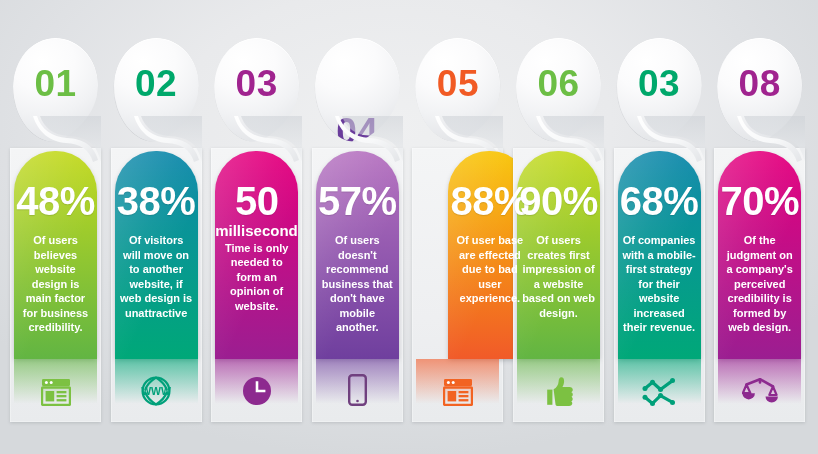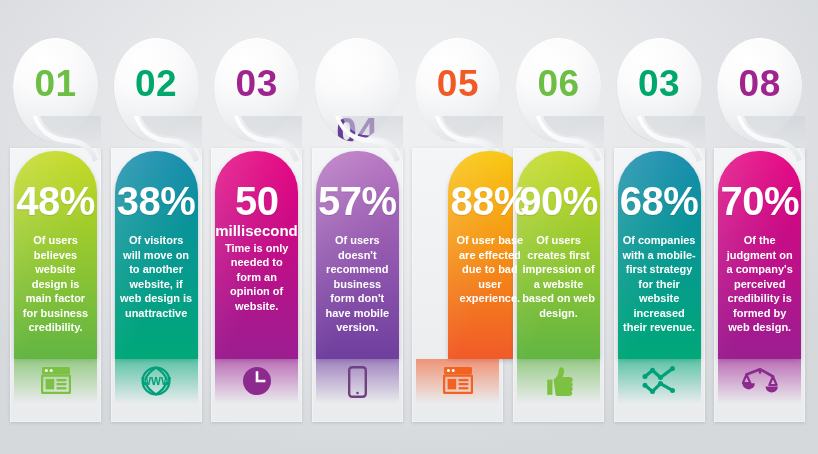--- a/index.html
+++ b/index.html
@@ -65,21 +65,21 @@
   }
   .card.has-unit .desc{margin-top:1px;}
   
   .iconbox{
     position:absolute;left:4px;top:351px;width:83px;height:52px;
     overflow:hidden;
   }
   .iconfade{position:absolute;inset:0;}
   .iconwrap{
     position:absolute;left:0;right:0;top:7px;display:flex;
-    align-items:flex-start;justify-content:center;height:40px;
+    align-items:flex-end;justify-content:center;height:40px;
   }
   .iconwrap svg{display:block;}
 </style>
 </head>
 <body>
 
 <div id="stage">
     <div class="card" style="left: 10px;">
       <div class="panel"></div>
       <div class="bubble">
@@ -206,21 +206,21 @@
             <linearGradient id="rs" x1="0" y1="0" x2="0" y2="1">
               <stop offset="0%" stop-color="#cdd1d6"></stop>
               <stop offset="100%" stop-color="#eceef0"></stop>
             </linearGradient>
           </defs>
           <path d="M30,0 C34,12 44,19 58,20 C74,21 85,26 89,40 L91,46 L91,0 Z" fill="url(#rs)" opacity=".55"></path>
           <path d="M27,0 C31,13 42,21 57,22 C73,23 84,29 88,44 L83,46 C79,33 70,28 56,27 C40,26 28,16 23,0 Z" fill="url(#rg)"></path>
         </svg></div>
       <div class="banner" style="background: linear-gradient(rgb(182, 114, 192) 0%, rgb(111, 63, 158) 100%);">
         <div class="stat">57%</div>
-        <div class="desc">Of users doesn't recommend business form don't have mobile version.</div>
+        <div class="desc">Of users doesn't recommend business that don't have mobile another.</div>
       </div>
       <div class="iconbox">
         <div class="iconfade" style="background: linear-gradient(rgb(111, 63, 158) -55%, rgba(255, 255, 255, 0) 86%);"></div>
         <div class="iconwrap">
           <svg width="19" height="32" viewBox="0 0 19 32">
             <rect x="1.2" y="1.2" width="16.6" height="29.6" rx="3" fill="none" stroke="#70407f" stroke-width="2.4"></rect>
             <circle cx="9.5" cy="27" r="1.3" fill="#70407f"></circle>
           </svg>
         </div>
       </div>

